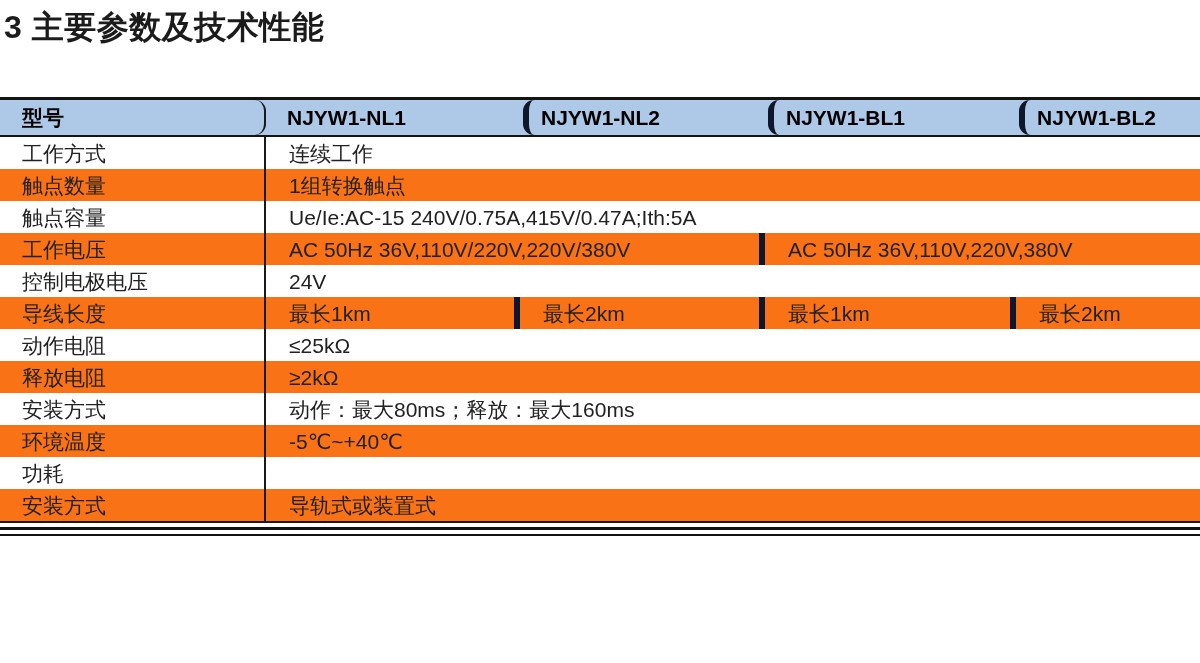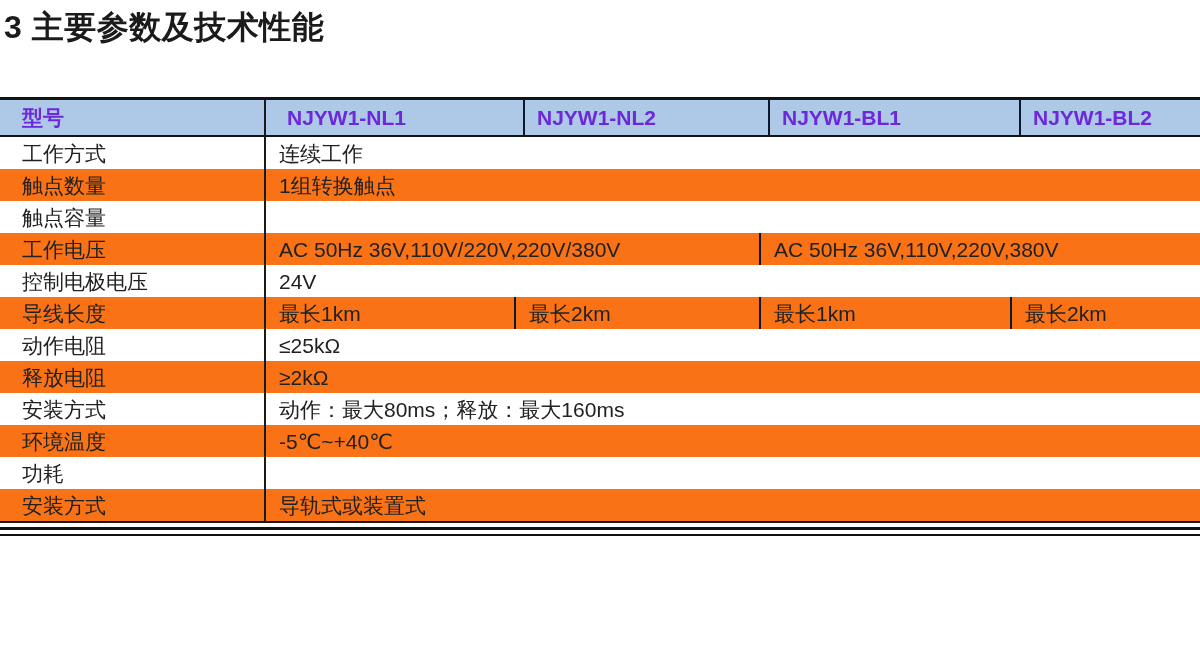--- a/index.html
+++ b/index.html
@@ -18,25 +18,25 @@
     box-sizing:border-box;height:40px;background:#aec9e8;
     border-top:3px solid #141414;border-bottom:2px solid #141414;
   }
   .row{height:32px;background:#ffffff;}
   .row.alt{background:#f97316;}
   .rows-body{border-bottom:2px solid #1a1a1a;}
   .cell{
     box-sizing:border-box;display:flex;align-items:center;
     font-size:21px;line-height:1;white-space:nowrap;overflow:hidden;
   }
-  .h-cell{font-weight:700;color:#6d28d9;}
+  .h-cell{font-weight:700;color:#000000;border-radius:11px;}
   .label-cell{padding-left:22px;border-right:2px solid #1a1a1a;}
   .model-cell{padding-left:12px;margin-left:9px;}
-  .value-cell{padding-left:13px;}
-  .vdiv{border-left:2px solid #0f172a;}
+  .value-cell{padding-left:23px;}
+  .vdiv{border-left:6px solid #0f172a;}
   .span2{grid-column:span 2;}
   .span4{grid-column:span 4;}
   .double-rule{
     margin-top:4px;height:4px;box-sizing:content-box;
     border-top:3px solid #111111;border-bottom:2px solid #111111;
   }
 </style>
 </head>
 <body>
 
@@ -59,20 +59,21 @@
       <div class="cell value-cell span4">连续工作</div>
     </div>
 
     <div class="grid-row row alt">
       <div class="cell label-cell">触点数量</div>
       <div class="cell value-cell span4">1组转换触点</div>
     </div>
 
     <div class="grid-row row">
       <div class="cell label-cell">触点容量</div>
+      <div class="cell value-cell span4">Ue/Ie:AC-15 240V/0.75A,415V/0.47A;Ith:5A</div>
     </div>
 
     <div class="grid-row row alt">
       <div class="cell label-cell">工作电压</div>
       <div class="cell value-cell span2">AC 50Hz 36V,110V/220V,220V/380V</div>
       <div class="cell value-cell span2 vdiv">AC 50Hz 36V,110V,220V,380V</div>
     </div>
 
     <div class="grid-row row">
       <div class="cell label-cell">控制电极电压</div>

